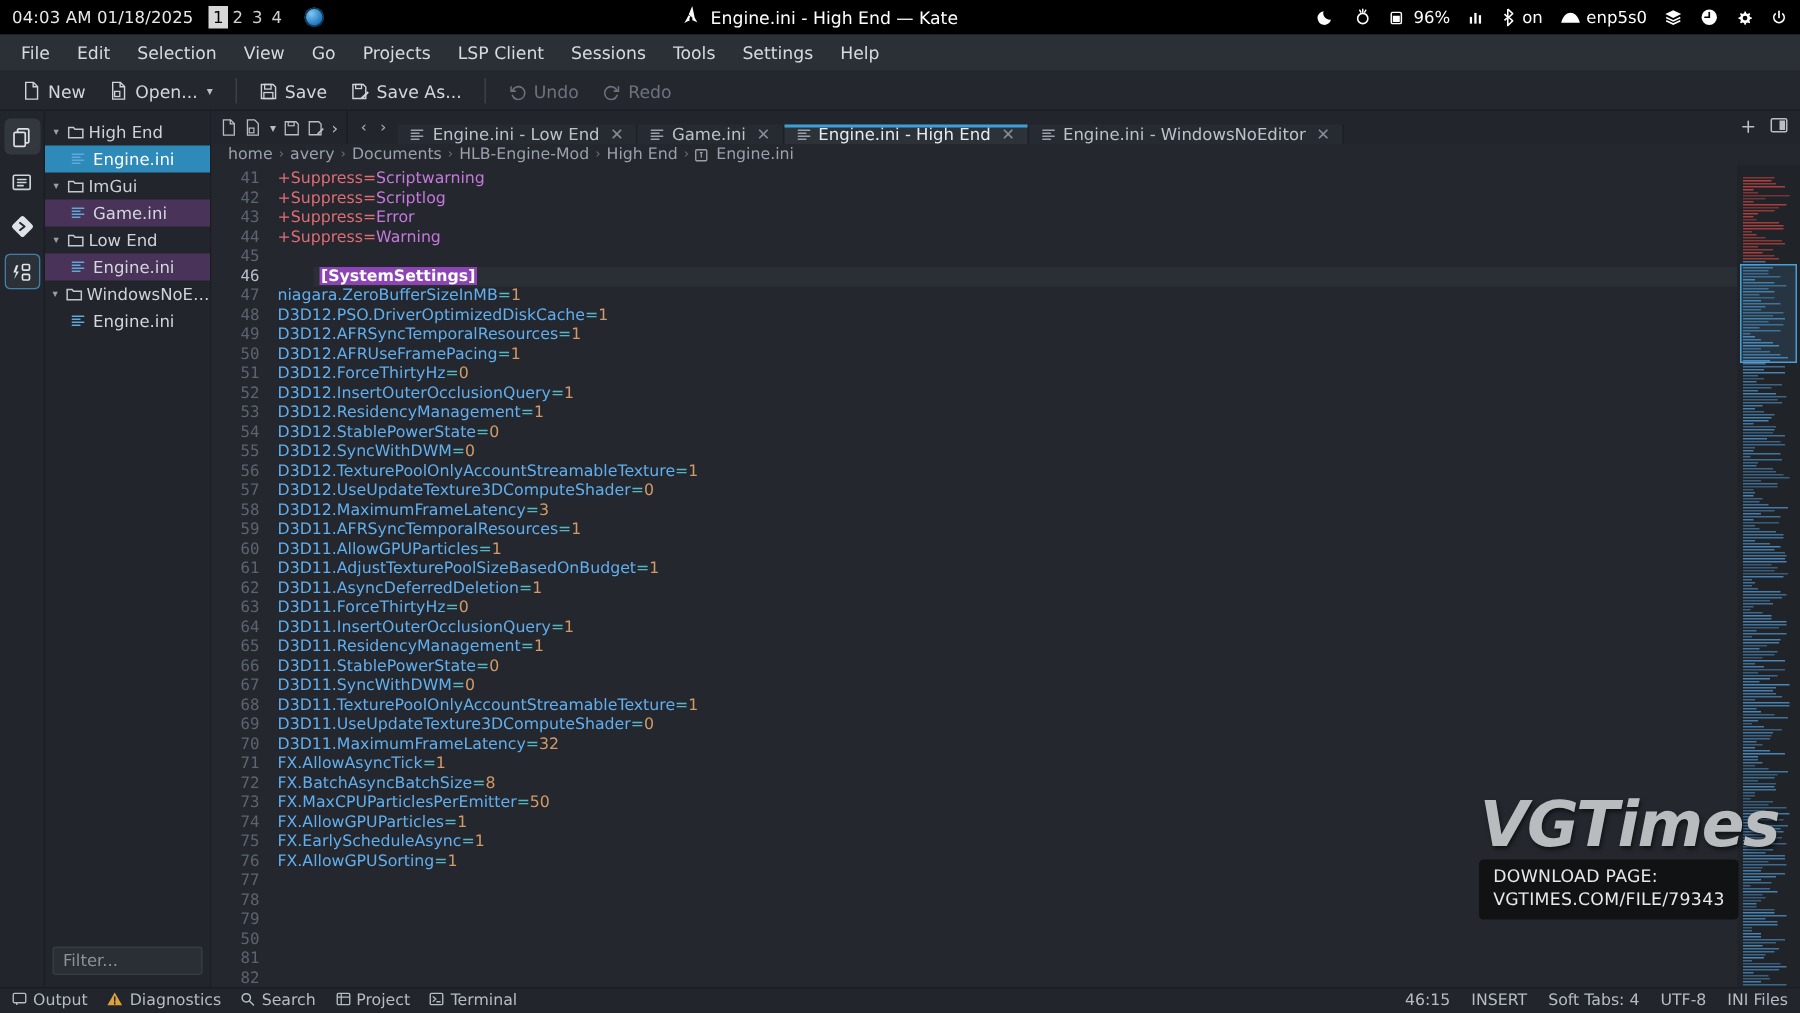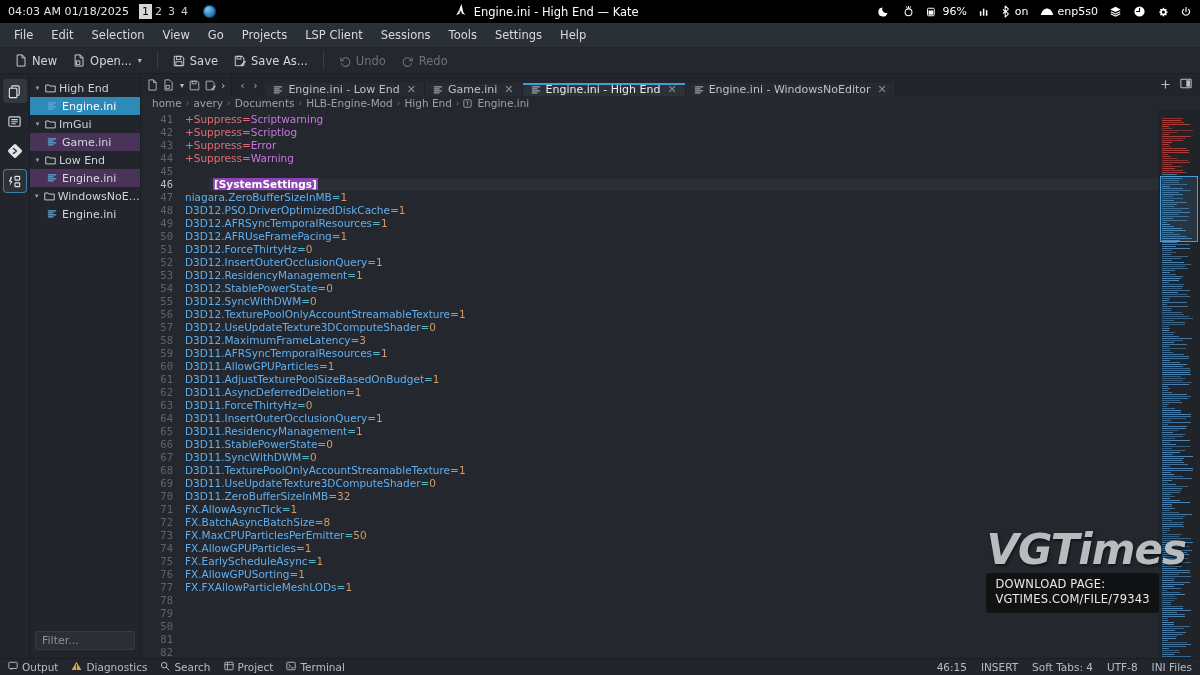--- a/index.html
+++ b/index.html
@@ -607,28 +607,27 @@
               <div class="cl"><span class="k">D3D11.AllowGPUParticles</span><span class="eq">=</span><span class="n">1</span></div>
               <div class="cl"><span class="k">D3D11.AdjustTexturePoolSizeBasedOnBudget</span><span class="eq">=</span><span class="n">1</span></div>
               <div class="cl"><span class="k">D3D11.AsyncDeferredDeletion</span><span class="eq">=</span><span class="n">1</span></div>
               <div class="cl"><span class="k">D3D11.ForceThirtyHz</span><span class="eq">=</span><span class="n">0</span></div>
               <div class="cl"><span class="k">D3D11.InsertOuterOcclusionQuery</span><span class="eq">=</span><span class="n">1</span></div>
               <div class="cl"><span class="k">D3D11.ResidencyManagement</span><span class="eq">=</span><span class="n">1</span></div>
               <div class="cl"><span class="k">D3D11.StablePowerState</span><span class="eq">=</span><span class="n">0</span></div>
               <div class="cl"><span class="k">D3D11.SyncWithDWM</span><span class="eq">=</span><span class="n">0</span></div>
               <div class="cl"><span class="k">D3D11.TexturePoolOnlyAccountStreamableTexture</span><span class="eq">=</span><span class="n">1</span></div>
               <div class="cl"><span class="k">D3D11.UseUpdateTexture3DComputeShader</span><span class="eq">=</span><span class="n">0</span></div>
-              <div class="cl"><span class="k">D3D11.ZeroBufferSizeInMB</span><span class="eq">=</span><span class="n">32</span></div>
+              <div class="cl"><span class="k">D3D11.MaximumFrameLatency</span><span class="eq">=</span><span class="n">32</span></div>
               <div class="cl"><span class="k">FX.AllowAsyncTick</span><span class="eq">=</span><span class="n">1</span></div>
               <div class="cl"><span class="k">FX.BatchAsyncBatchSize</span><span class="eq">=</span><span class="n">8</span></div>
               <div class="cl"><span class="k">FX.MaxCPUParticlesPerEmitter</span><span class="eq">=</span><span class="n">50</span></div>
               <div class="cl"><span class="k">FX.AllowGPUParticles</span><span class="eq">=</span><span class="n">1</span></div>
               <div class="cl"><span class="k">FX.EarlyScheduleAsync</span><span class="eq">=</span><span class="n">1</span></div>
               <div class="cl"><span class="k">FX.AllowGPUSorting</span><span class="eq">=</span><span class="n">1</span></div>
-              <div class="cl"><span class="k">FX.FXAllowParticleMeshLODs</span><span class="eq">=</span><span class="n">1</span></div>
             </div>
         </div>
         <div class="minimap">
             <div class="mm-row" style="top: 546px; width: 29.0026px; background: rgb(74, 135, 184); opacity: 0.684033;"></div>
             <div class="mm-row" style="top: 544px; width: 11.8747px; background: rgb(74, 135, 184); opacity: 0.926993;"></div>
             <div class="mm-row" style="top: 542px; width: 17.6032px; background: rgb(74, 135, 184); opacity: 0.617403;"></div>
             <div class="mm-row" style="top: 540px; width: 16.6599px; background: rgb(74, 135, 184); opacity: 0.606414;"></div>
             <div class="mm-row" style="top: 538px; width: 6.88955px; background: rgb(74, 135, 184); opacity: 0.826207;"></div>
             <div class="mm-row" style="top: 536px; width: 24.0264px; background: rgb(74, 135, 184); opacity: 0.731512;"></div>
             <div class="mm-row" style="top: 534px; width: 29.1288px; background: rgb(74, 135, 184); opacity: 0.879762;"></div>

